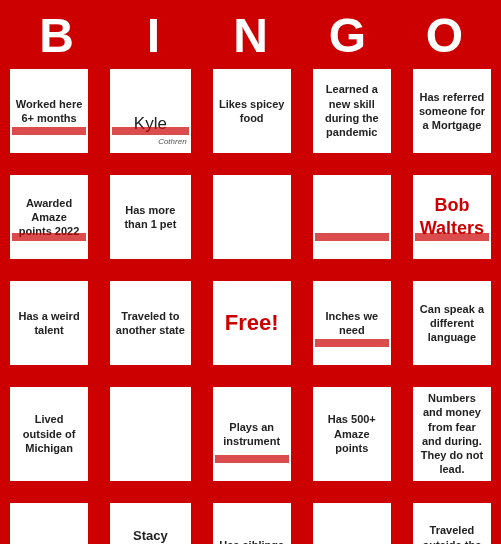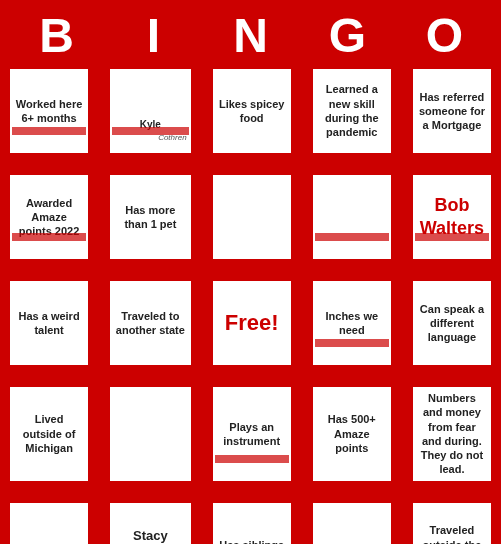--- a/index.html
+++ b/index.html
@@ -86,21 +86,21 @@
       <div class="bingo-letter">N</div>
       <div class="bingo-letter">G</div>
       <div class="bingo-letter">O</div>
     </div>
   <div class="bingo-grid">
   <div class="bingo-cell">
         <div class="cell-text">Worked here 6+ months</div>
         <div class="strikethrough-bar"></div>
       </div>
       <div class="bingo-cell">
-        <div class="cell-text" style="font-size: 10px; font-weight: bold; margin-top: 37px;">Kyle</div>
+        <div class="cell-text" style="font-size: 17px; font-weight: normal; margin-top: 37px;">Kyle</div>
         <div class="cell-subtext">Cothren</div>
         <div class="strikethrough-bar"></div>
       </div>
       <div class="bingo-cell">
         <div class="cell-text">Likes spicey food</div>
       </div>
       <div class="bingo-cell">
         <div class="cell-text">Learned a new skill during the pandemic</div>
       </div>
       <div class="bingo-cell">

